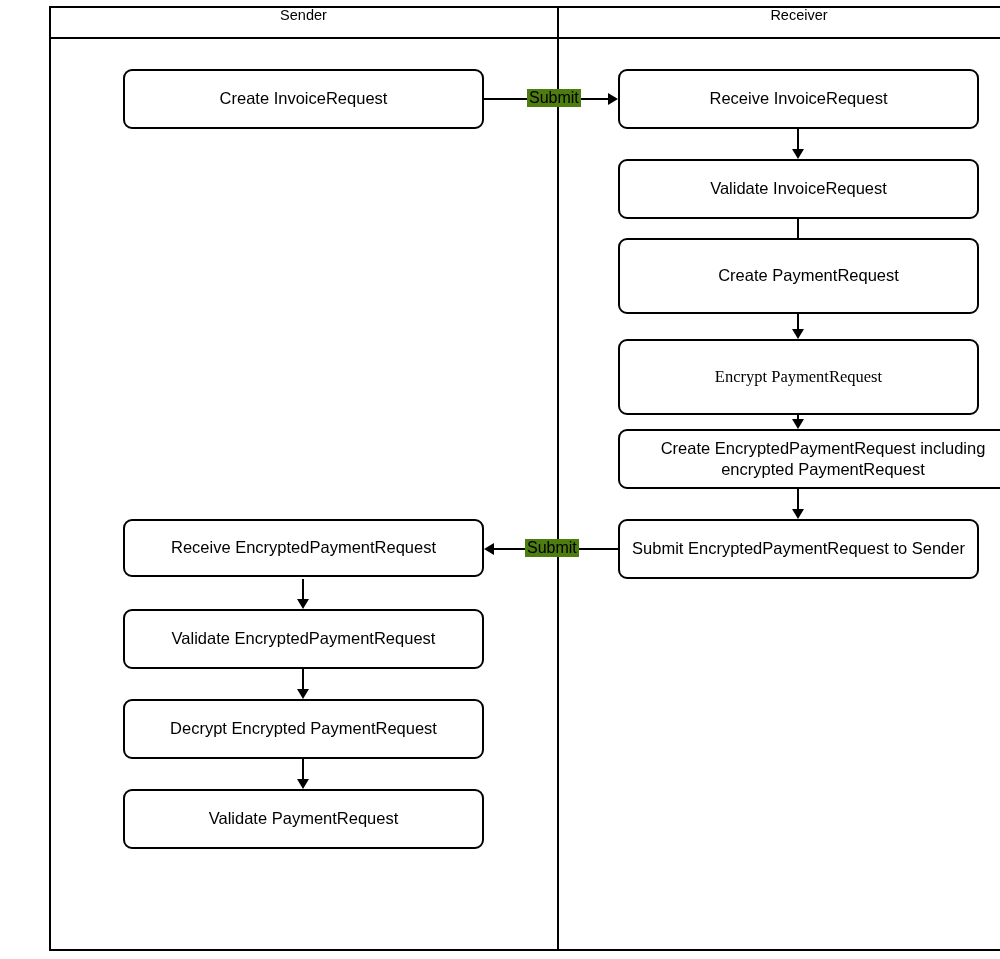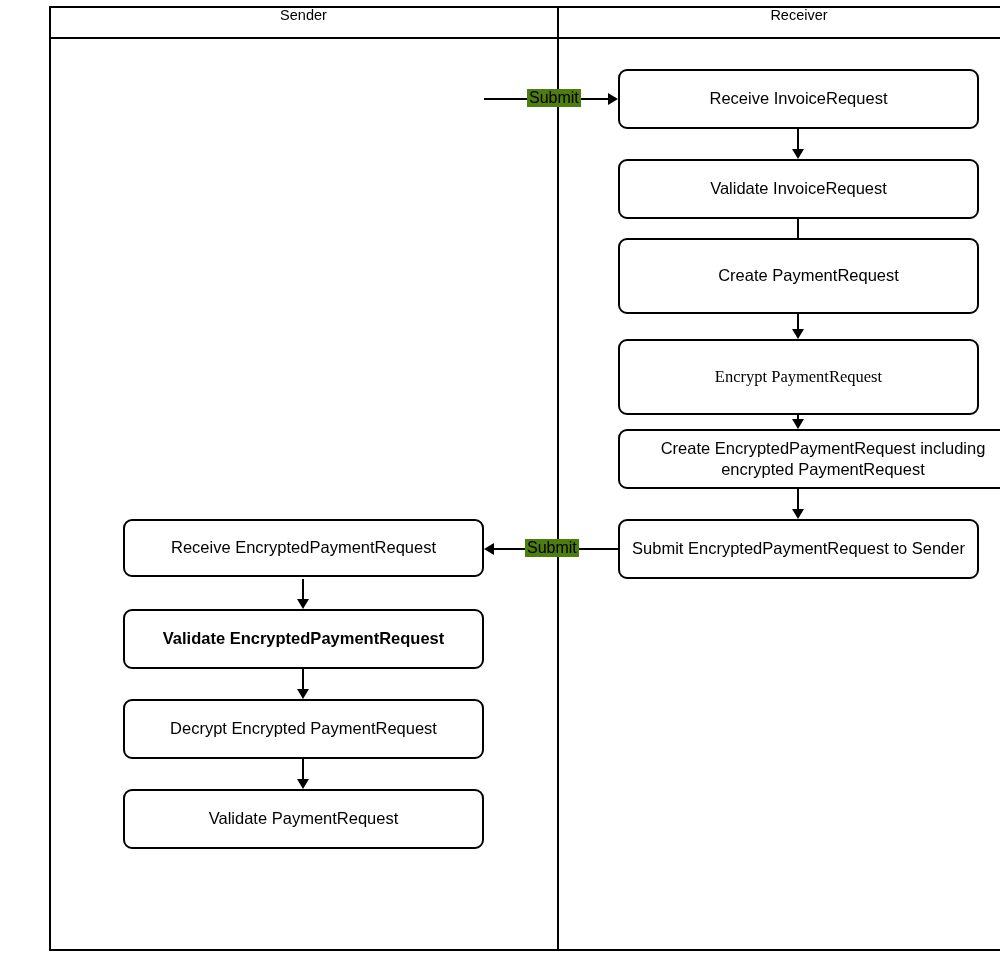--- a/index.html
+++ b/index.html
@@ -143,26 +143,29 @@
 <div id="canvas">
 
   <div class="pool-frame"></div>
 
   <div class="lane-header-band"></div>
   <div class="lane-title sender">Sender</div>
   <div class="lane-title receiver">Receiver</div>
 
   <div class="lane-divider"></div>
 
+  <div class="task" style="left:79px;  top:69px;  width:361px; height:60px;">
+    <span class="task-label">Create InvoiceRequest</span>
+  </div>
 
   <div class="task" style="left:79px;  top:519px; width:361px; height:58px;">
     <span class="task-label">Receive EncryptedPaymentRequest</span>
   </div>
 
-  <div class="task" style="left:79px;  top:609px; width:361px; height:60px;font-weight:bold;">
+  <div class="task" style="left:79px;  top:609px; width:361px; height:60px;">
     <span class="task-label">Validate EncryptedPaymentRequest</span>
   </div>
 
   <div class="task" style="left:79px;  top:699px; width:361px; height:60px;">
     <span class="task-label">Decrypt Encrypted PaymentRequest</span>
   </div>
 
   <div class="task" style="left:79px;  top:789px; width:361px; height:60px;">
     <span class="task-label">Validate PaymentRequest</span>
   </div>

